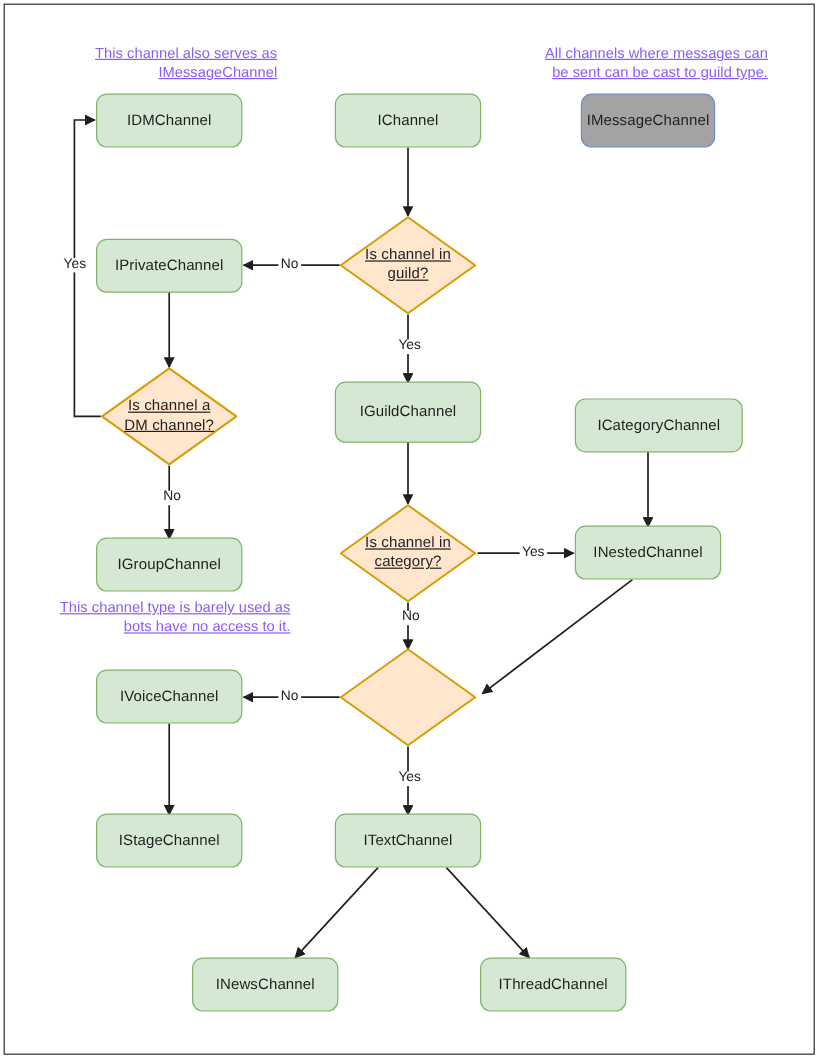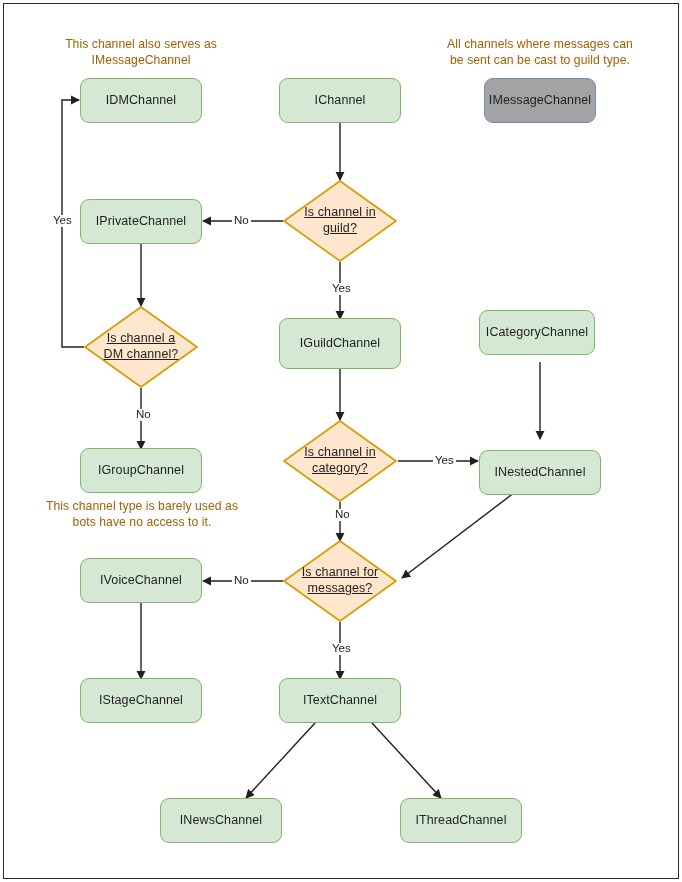--- a/index.html
+++ b/index.html
@@ -69,24 +69,25 @@
   }
   .diamond-label {
     position: relative;
     z-index: 2;
     padding: 0 12px;
     text-decoration: underline;
   }
   .note {
     position: absolute;
     font-size: 12.2px;
-    color: #a16207;
-    text-align: center;
+    color: #8b5cf6;
+    text-align: right;
     line-height: 1.32;
     letter-spacing: 0.05px;
+    text-decoration: underline;
   }
   .edge-label {
     position: absolute;
     font-size: 11.5px;
     color: #232323;
     background: #ffffff;
     padding: 0 2px;
     line-height: 1;
     white-space: nowrap;
   }
@@ -145,25 +146,25 @@
   <div class="node box" style="left:80px; top:78px; width:122px; height:45px;">IDMChannel</div>
 
   <div class="node box" style="left:279px; top:78px; width:122px; height:45px;">IChannel</div>
 
   <div class="node box blue" style="left:484px; top:78px; width:112px; height:45px;">IMessageChannel</div>
 
   <div class="node box" style="left:80px; top:199px; width:122px; height:45px;">IPrivateChannel</div>
 
   <div class="node box" style="left:279px; top:318px; width:122px; height:51px;">IGuildChannel</div>
 
-  <div class="node box" style="left:479px; top:310px; width:116px; height:45px;">ICategoryChannel</div>
+  <div class="node box" style="left:479px; top:332px; width:140px; height:45px;">ICategoryChannel</div>
 
   <div class="node box" style="left:80px; top:448px; width:122px; height:45px;">IGroupChannel</div>
 
-  <div class="node box" style="left:479px; top:438px; width:122px; height:45px;margin-top:12px;">INestedChannel</div>
+  <div class="node box" style="left:479px; top:438px; width:122px; height:45px;">INestedChannel</div>
 
   <div class="node box" style="left:80px; top:558px; width:122px; height:45px;">IVoiceChannel</div>
 
   <div class="node box" style="left:80px; top:678px; width:122px; height:45px;">IStageChannel</div>
 
   <div class="node box" style="left:279px; top:678px; width:122px; height:45px;">ITextChannel</div>
 
   <div class="node box" style="left:160px; top:798px; width:122px; height:45px;">INewsChannel</div>
 
   <div class="node box" style="left:400px; top:798px; width:122px; height:45px;">IThreadChannel</div>
@@ -186,21 +187,20 @@
     <svg class="diamond-shape" viewBox="0 0 114 82" preserveAspectRatio="none">
       <polygon points="57,1 113,41 57,81 1,41" fill="#ffe6cc" stroke="#d79b00" stroke-width="1.6" stroke-linejoin="round"></polygon>
     </svg>
     <span class="diamond-label">Is channel in category?</span>
   </div>
 
   <div class="node diamond" style="left:283px; top:540px; width:114px; height:82px;">
     <svg class="diamond-shape" viewBox="0 0 114 82" preserveAspectRatio="none">
       <polygon points="57,1 113,41 57,81 1,41" fill="#ffe6cc" stroke="#d79b00" stroke-width="1.6" stroke-linejoin="round"></polygon>
     </svg>
-    <span class="diamond-label">Is channel for messages?</span>
   </div>
 
   <div class="edge-label" style="left:232px; top:215px;">No</div>
   <div class="edge-label" style="left:330px; top:283px;">Yes</div>
   <div class="edge-label" style="left:51px; top:215px;">Yes</div>
   <div class="edge-label" style="left:134px; top:409px;">No</div>
   <div class="edge-label" style="left:433px; top:455px;">Yes</div>
   <div class="edge-label" style="left:333px; top:509px;">No</div>
   <div class="edge-label" style="left:232px; top:575px;">No</div>
   <div class="edge-label" style="left:330px; top:643px;">Yes</div>

